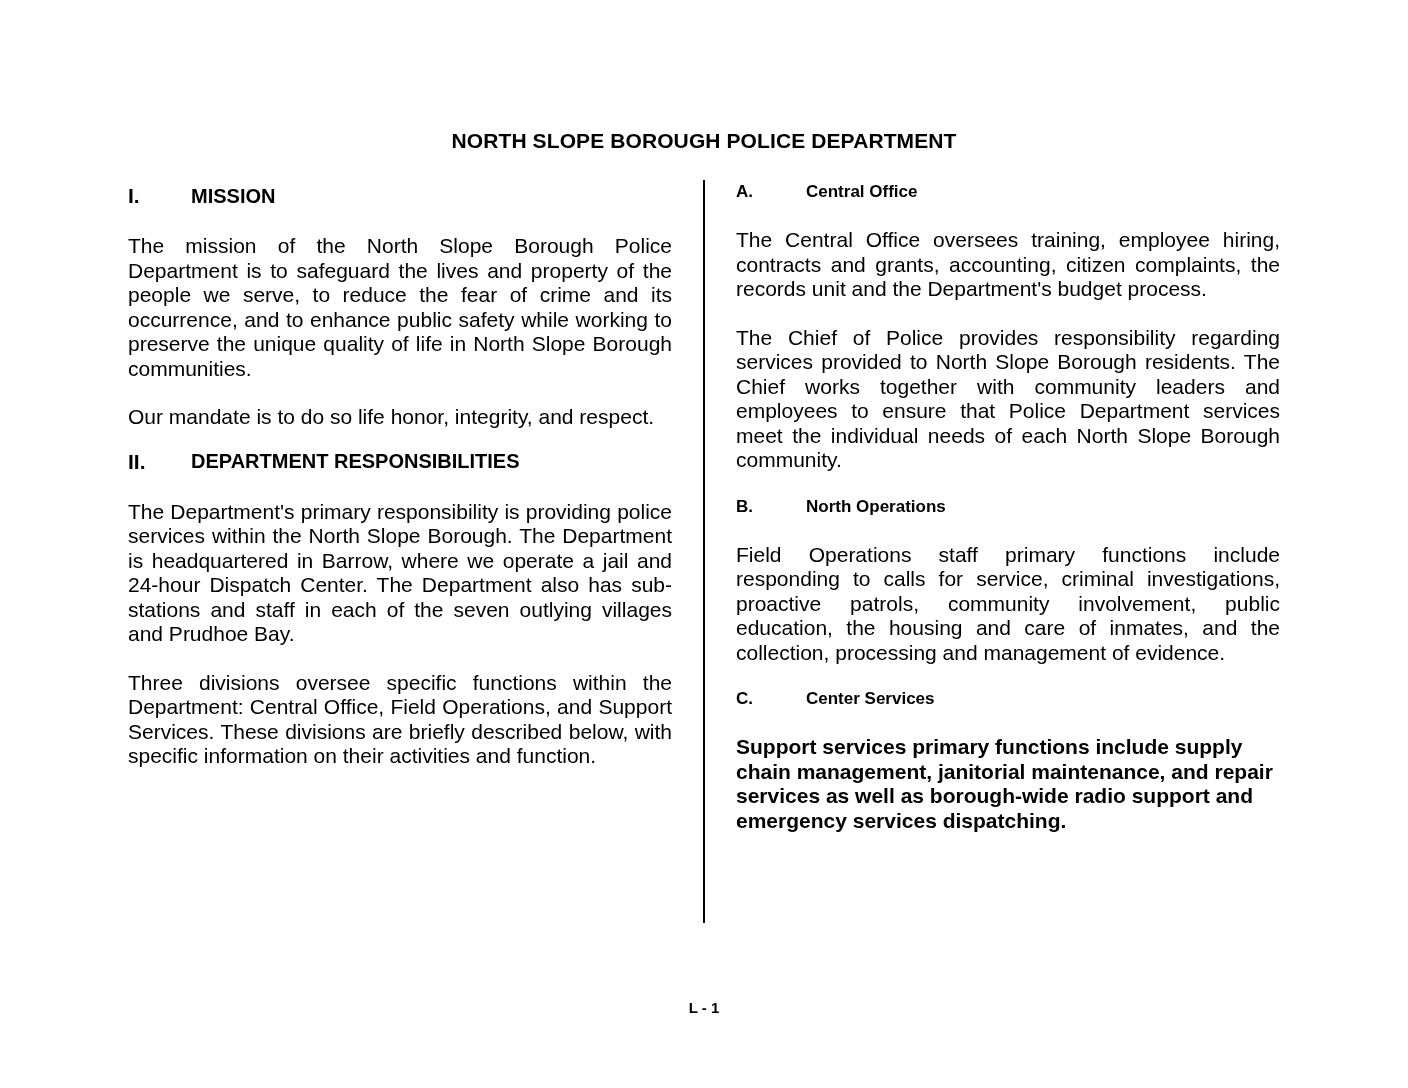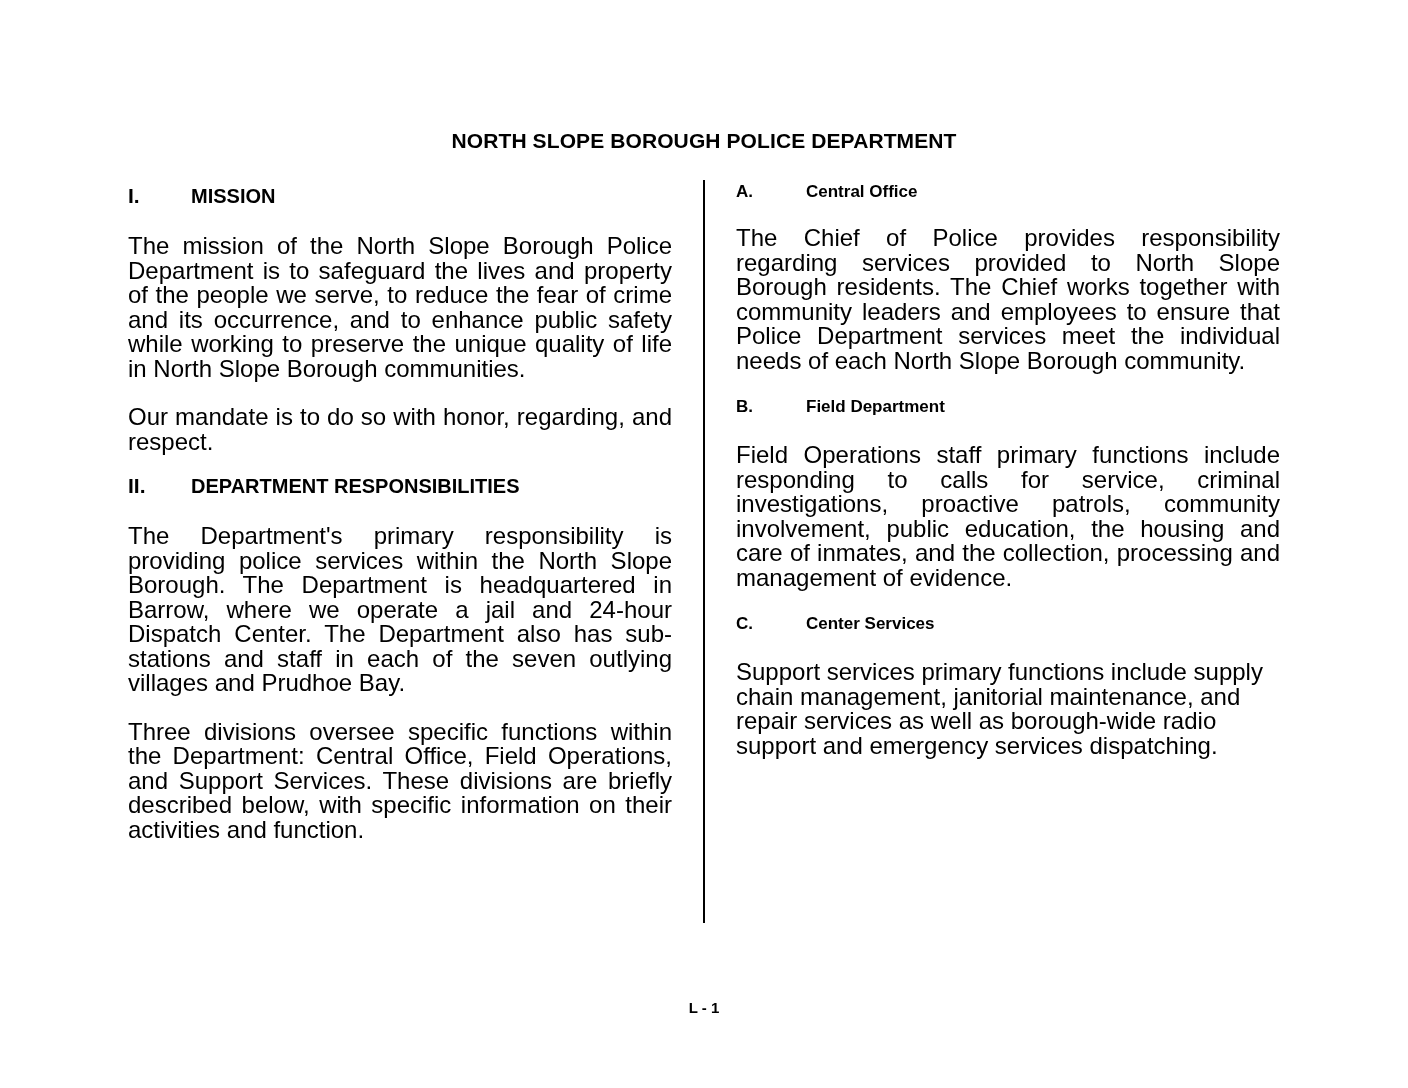--- a/index.html
+++ b/index.html
@@ -47,21 +47,21 @@
     }
     .heading .num {
       width: 63px;
       flex: 0 0 63px;
     }
     .roman .num { font-size: 21px; }
     .roman .title { font-size: 20px; }
     .sub .num { font-size: 17px; }
     .sub .title { font-size: 17px; margin-left: 7px; }
     .para {
-      font-size: 24px;
+      font-size: 21px;
       line-height: 24.5px;
       margin: 0;
       text-align: justify;
     }
     .para.left-align { text-align: left; }
     .page-number {
       position: absolute;
       top: 999px;
       left: 0;
       width: 1408px;
@@ -75,54 +75,55 @@
 
 <div class="page-title">NORTH SLOPE BOROUGH POLICE DEPARTMENT</div>
 
 <div class="column col-left">
   <section>
     <h2 class="heading roman" style="margin-top:4px;">
       <span class="num">I.</span>
       <span class="title">MISSION</span>
     </h2>
     <p class="para" style="margin-top:26px;">The mission of the North Slope Borough Police Department is to safeguard the lives and property of the people we serve, to reduce the fear of crime and its occurrence, and to enhance public safety while working to preserve the unique quality of life in North Slope Borough communities.</p>
-    <p class="para" style="margin-top:24px;">Our mandate is to do so with honor, regarding, and respect.</p>
+    <p class="para" style="margin-top:24px;">Our mandate is to do so life honor, integrity, and respect.</p>
   </section>
 
   <section>
     <h2 class="heading roman" style="margin-top:20px;align-items:center;">
       <span class="num">II.</span>
       <span class="title">DEPARTMENT RESPONSIBILITIES</span>
     </h2>
     <p class="para" style="margin-top:26px;">The Department's primary responsibility is providing police services within the North Slope Borough.  The Department is headquartered in Barrow, where we operate a jail and 24-hour Dispatch Center. The Department also has sub-stations and staff in each of the seven outlying villages and Prudhoe Bay.</p>
     <p class="para" style="margin-top:24px;">Three divisions oversee specific functions within the Department: Central Office, Field Operations, and Support Services.  These divisions are briefly described below, with specific information on their activities and function.</p>
   </section>
 </div>
 
 <div class="divider"></div>
 
 <div class="column col-right">
   <section>
     <h3 class="heading sub" style="margin-top:2px;">
       <span class="num">A.</span>
       <span class="title">Central Office</span>
     </h3>
+    <p class="para" style="margin-top:26px;">The Central Office oversees training, employee hiring, contracts and grants, accounting, citizen complaints, the records unit and the Department's budget process.</p>
     <p class="para" style="margin-top:24px;">The Chief of Police provides responsibility regarding services provided to North Slope Borough residents.  The Chief works together with community leaders and employees to ensure that Police Department services meet the individual needs of each North Slope Borough community.</p>
   </section>
 
   <section>
     <h3 class="heading sub" style="margin-top:24px;">
       <span class="num">B.</span>
-      <span class="title">Field Department</span>
+      <span class="title">North Operations</span>
     </h3>
     <p class="para" style="margin-top:26px;">Field Operations staff primary functions include responding to calls for service, criminal investigations, proactive patrols, community involvement, public education, the housing and care of inmates, and the collection, processing and management of evidence.</p>
   </section>
 
   <section>
     <h3 class="heading sub" style="margin-top:24px;">
       <span class="num">C.</span>
       <span class="title">Center Services</span>
     </h3>
-    <p class="para left-align" style="margin-top:26px;">Support services primary functions include supply chain management, janitorial maintenance, and repair services as well as borough-wide radio support and emergency services dispatching.</p>
+    <p class="para left-align" style="margin-top:26px;font-weight:bold;">Support services primary functions include supply chain management, janitorial maintenance, and repair services as well as borough-wide radio support and emergency services dispatching.</p>
   </section>
 </div>
 
 <div class="page-number">L - 1</div>
 
 </body></html>

